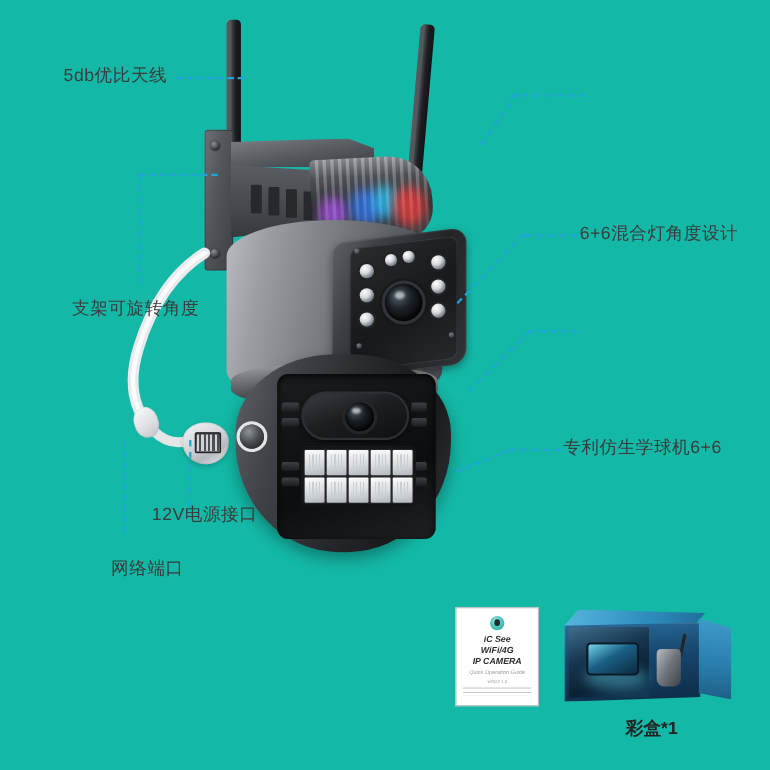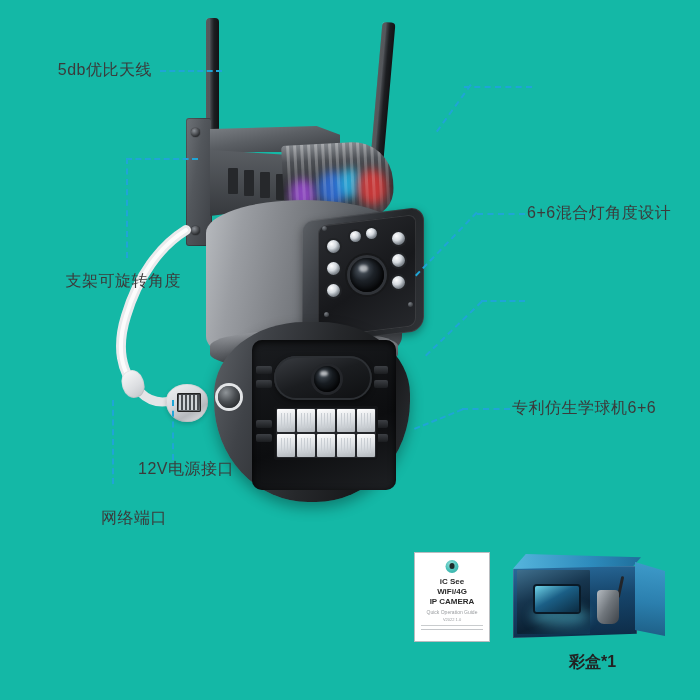--- a/index.html
+++ b/index.html
@@ -286,21 +286,21 @@
   <div class="label left" style="left:0px;top:273px;width:181px;">支架可旋转角度</div>
   <div class="label left" style="left:0px;top:461px;width:234px;">12V电源接口</div>
   <div class="label left" style="left:0px;top:510px;width:148px;margin-left:19px;">网络端口</div>
 
   <div class="label" style="left:527px;top:205px;">6+6混合灯角度设计</div>
   <div class="label" style="left:512px;top:400px;">专利仿生学球机6+6</div>
 
 
 
   <div class="acc" style="left:370px;top:552px;width:160px;height:126px;">
-    <div class="manual" style="left:44px;top:0;width:74px;height:88px;">
+    <div class="manual" style="left:44px;top:0;width:74px;height:88px;font-style:italic;">
       <div class="eye" style="top:7px;width:13px;height:13px;"></div>
       <div class="mt" style="top:24px;font-size:8px;">iC See</div>
       <div class="mt" style="top:34px;font-size:8px;">WiFi/4G</div>
       <div class="mt" style="top:44px;font-size:8px;">IP CAMERA</div>
       <div class="ms" style="top:56px;font-size:5px;">Quick Operation Guide</div>
       <div class="ms" style="top:64px;font-size:4px;">V2022 1.0</div>
       <div class="rule" style="top:72px;"></div>
       <div class="fine" style="top:76px;"></div>
     </div>
   </div>

